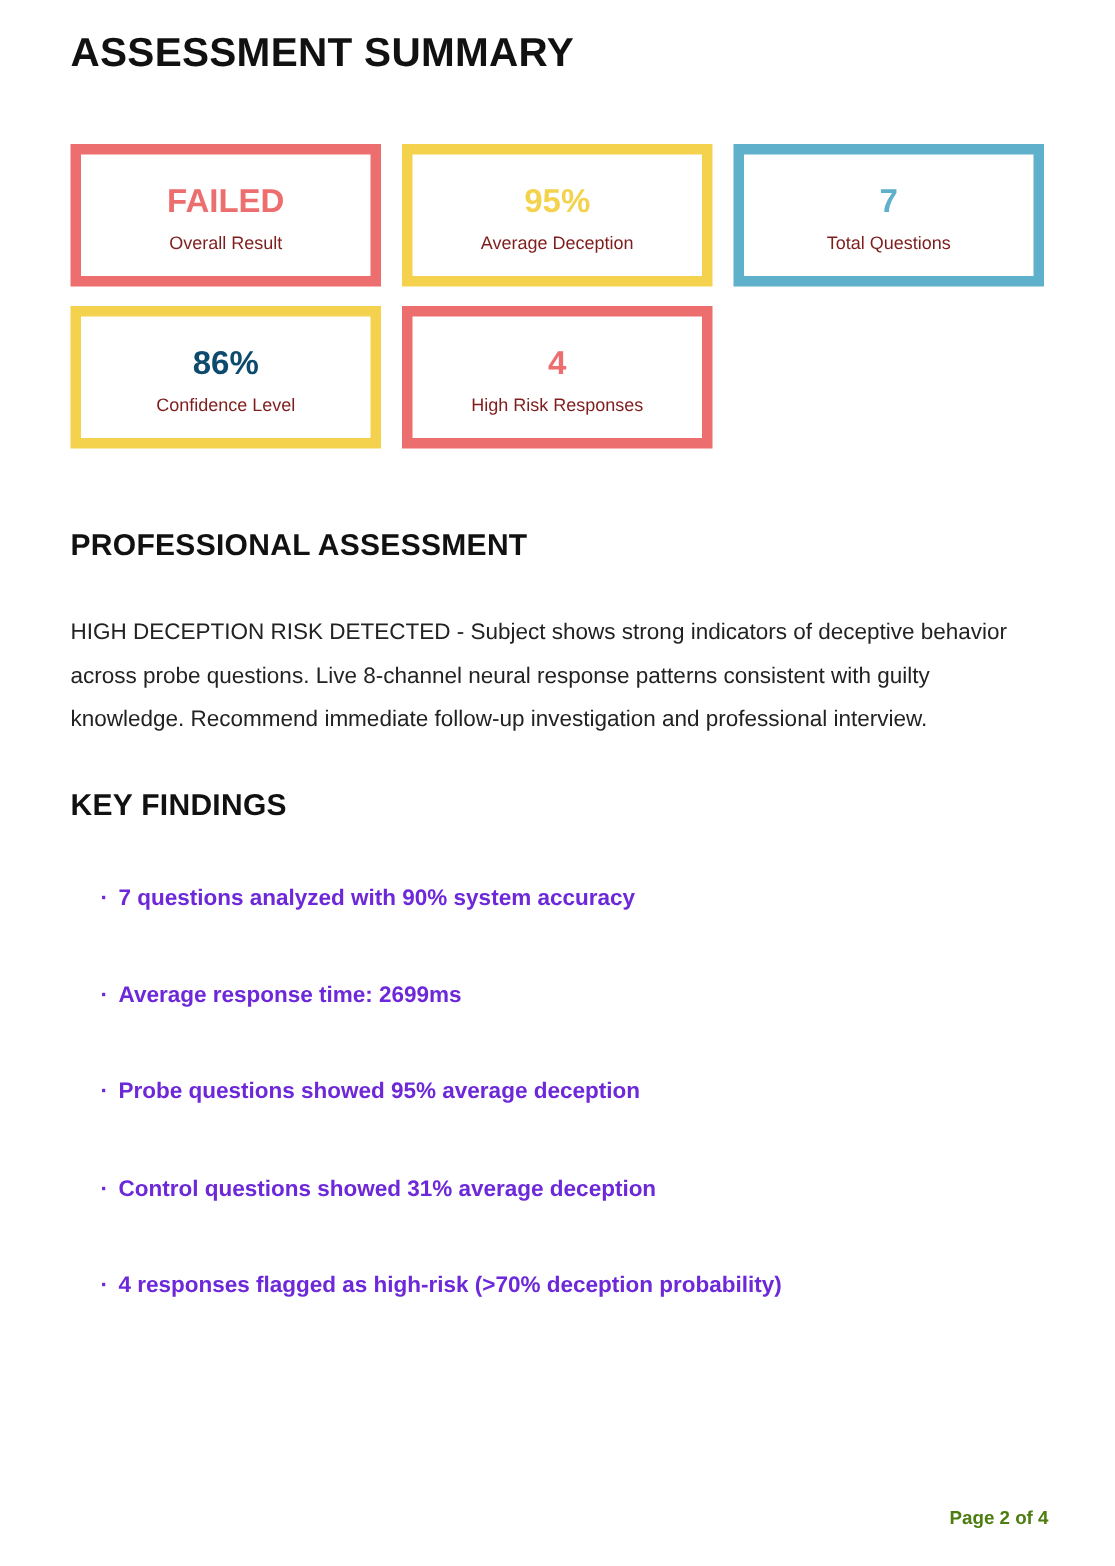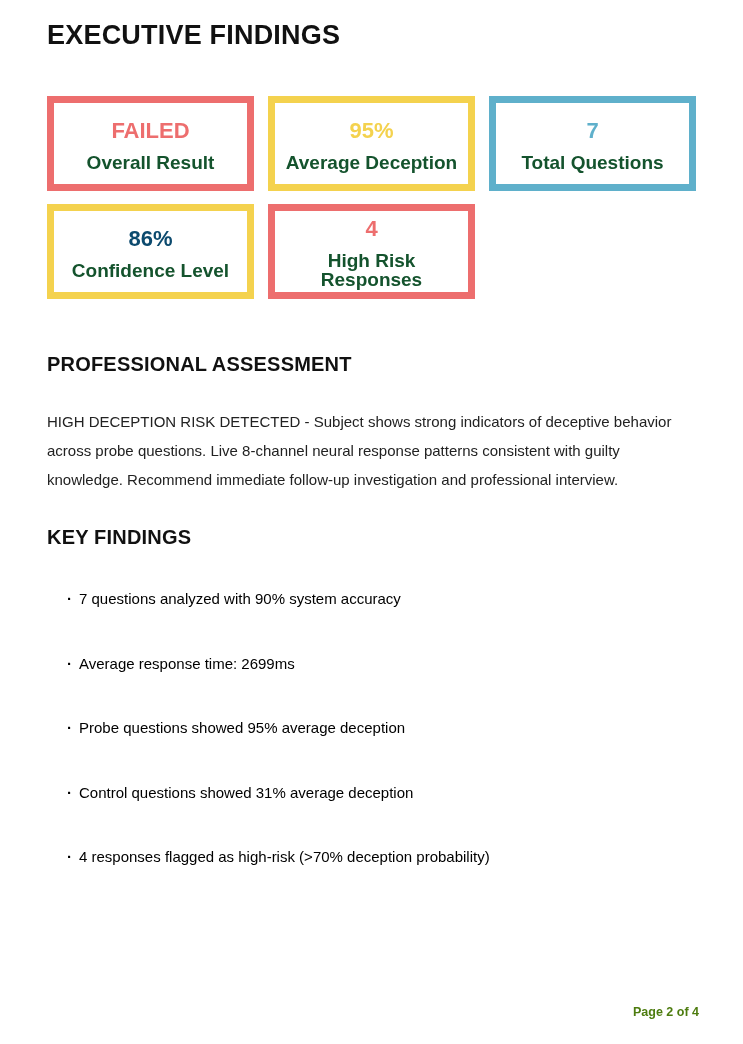--- a/index.html
+++ b/index.html
@@ -44,23 +44,23 @@
     gap: 11px;
     text-align: center;
   }
   .card-value {
     font-size: 22px;
     font-weight: bold;
     line-height: 1;
     margin-top: 4px;
   }
   .card-label {
-    font-size: 19px;
-    font-weight: bold;
-    color: #14532d;
+    font-size: 12px;
+    font-weight: normal;
+    color: #7f1d1d;
     line-height: 1;
   }
   .section-heading {
     font-size: 20px;
     font-weight: bold;
     color: #111111;
     letter-spacing: 0.2px;
   }
   .assessment-section { margin-top: 54px; }
   .assessment-body {
@@ -72,22 +72,22 @@
     width: 649px;
   }
   .findings-section { margin-top: 32px; }
   .findings-list {
     list-style: none;
     margin-top: 20px;
     padding-left: 20px;
   }
   .finding-item {
     font-size: 15px;
-    font-weight: normal;
-    color: #000000;
+    font-weight: bold;
+    color: #6d28d9;
     line-height: 28.5px;
     margin-top: 36px;
   }
   .finding-item::before {
     content: "\00B7";
     margin-right: 7px;
     font-weight: bold;
   }
   .page-footer {
     position: absolute;
@@ -96,21 +96,21 @@
     font-size: 12.5px;
     color: #4d7c0f;
     font-weight: bold;
   }
 </style>
 </head>
 <body>
 
 <div class="page">
 
-  <h1 class="doc-title">EXECUTIVE FINDINGS</h1>
+  <h1 class="doc-title">ASSESSMENT SUMMARY</h1>
 
   <div class="cards-grid">
 
     <div class="card" style="border-color: rgb(237, 110, 110);">
       <div class="card-value" style="color: rgb(237, 110, 110);">FAILED</div>
       <div class="card-label">Overall Result</div>
     </div>
 
     <div class="card" style="border-color: rgb(244, 210, 78);">
       <div class="card-value" style="color: rgb(244, 210, 78);">95%</div>

